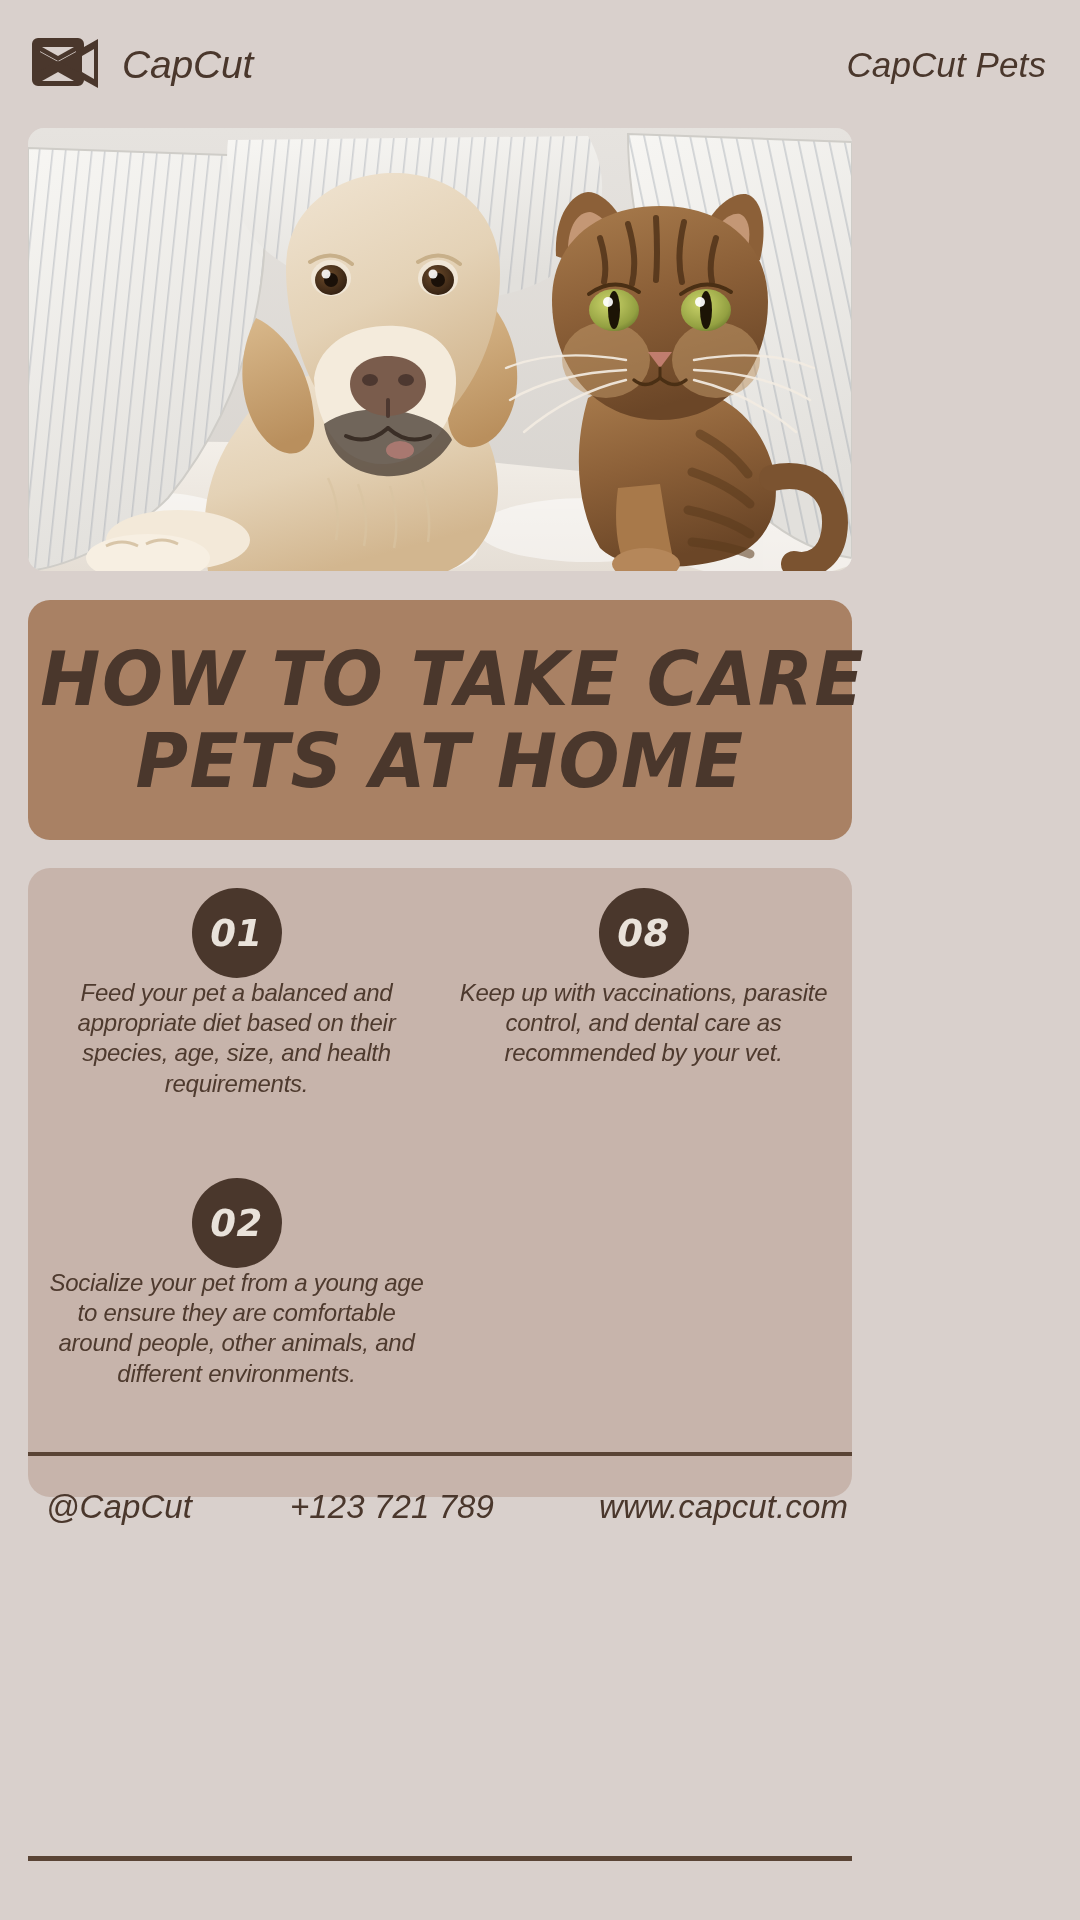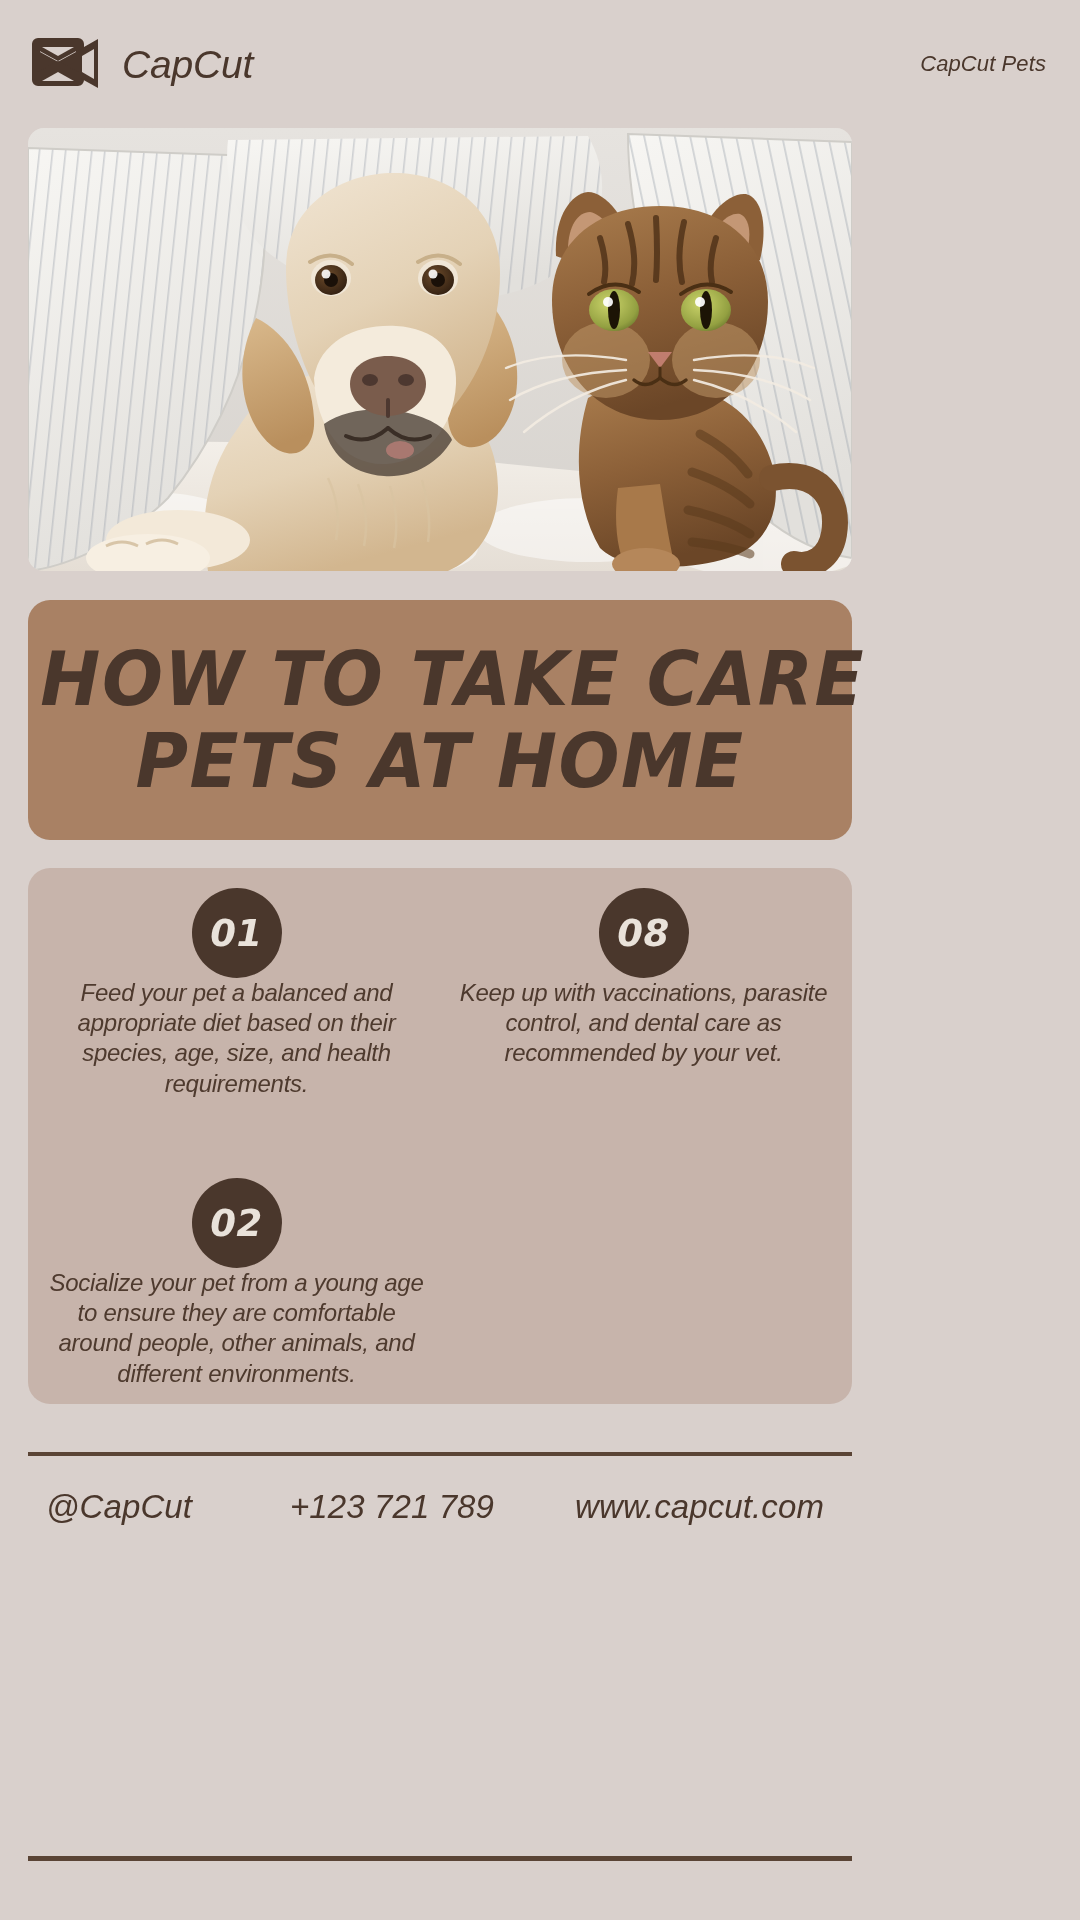--- a/index.html
+++ b/index.html
@@ -49,21 +49,21 @@
     display: block;
   }
   .brand-name {
     font-size: 39px;
     color: #4a372c;
     letter-spacing: -0.2px;
     line-height: 1;
     font-weight: 400;
   }
   .header-right {
-    font-size: 22px;
+    font-size: 35px;
     color: #4a372c;
     letter-spacing: 0.1px;
     font-weight: 400;
     line-height: 1;
   }
 
   
   .hero {
     position: absolute;
     left: 28px;
@@ -101,21 +101,21 @@
     transform: scaleX(0.97);
     white-space: nowrap;
   }
 
   
   .content-card {
     position: absolute;
     left: 28px;
     top: 868px;
     width: 824px;
-    height: 536px;
+    height: 629px;
     background: #c7b4ab;
     border-radius: 22px;
     box-sizing: border-box;
   }
   .tip-grid {
     position: absolute;
     left: 0;
     top: 0;
     width: 824px;
     height: 580px;
@@ -180,21 +180,21 @@
     box-sizing: border-box;
   }
   .footer-item {
     font-size: 33px;
     color: #4a372c;
     letter-spacing: 0.1px;
     white-space: nowrap;
   }
   .footer-handle { position: absolute; left: 18px; }
   .footer-phone  { position: absolute; left: 262px; }
-  .footer-web    { position: absolute; right: 28px; }
+  .footer-web    { position: absolute; right: 4px; }
 
   .footer-rule-bottom {
     position: absolute;
     left: 28px;
     top: 1856px;
     width: 824px;
     height: 5px;
     background: #5a4435;
   }
 </style>

